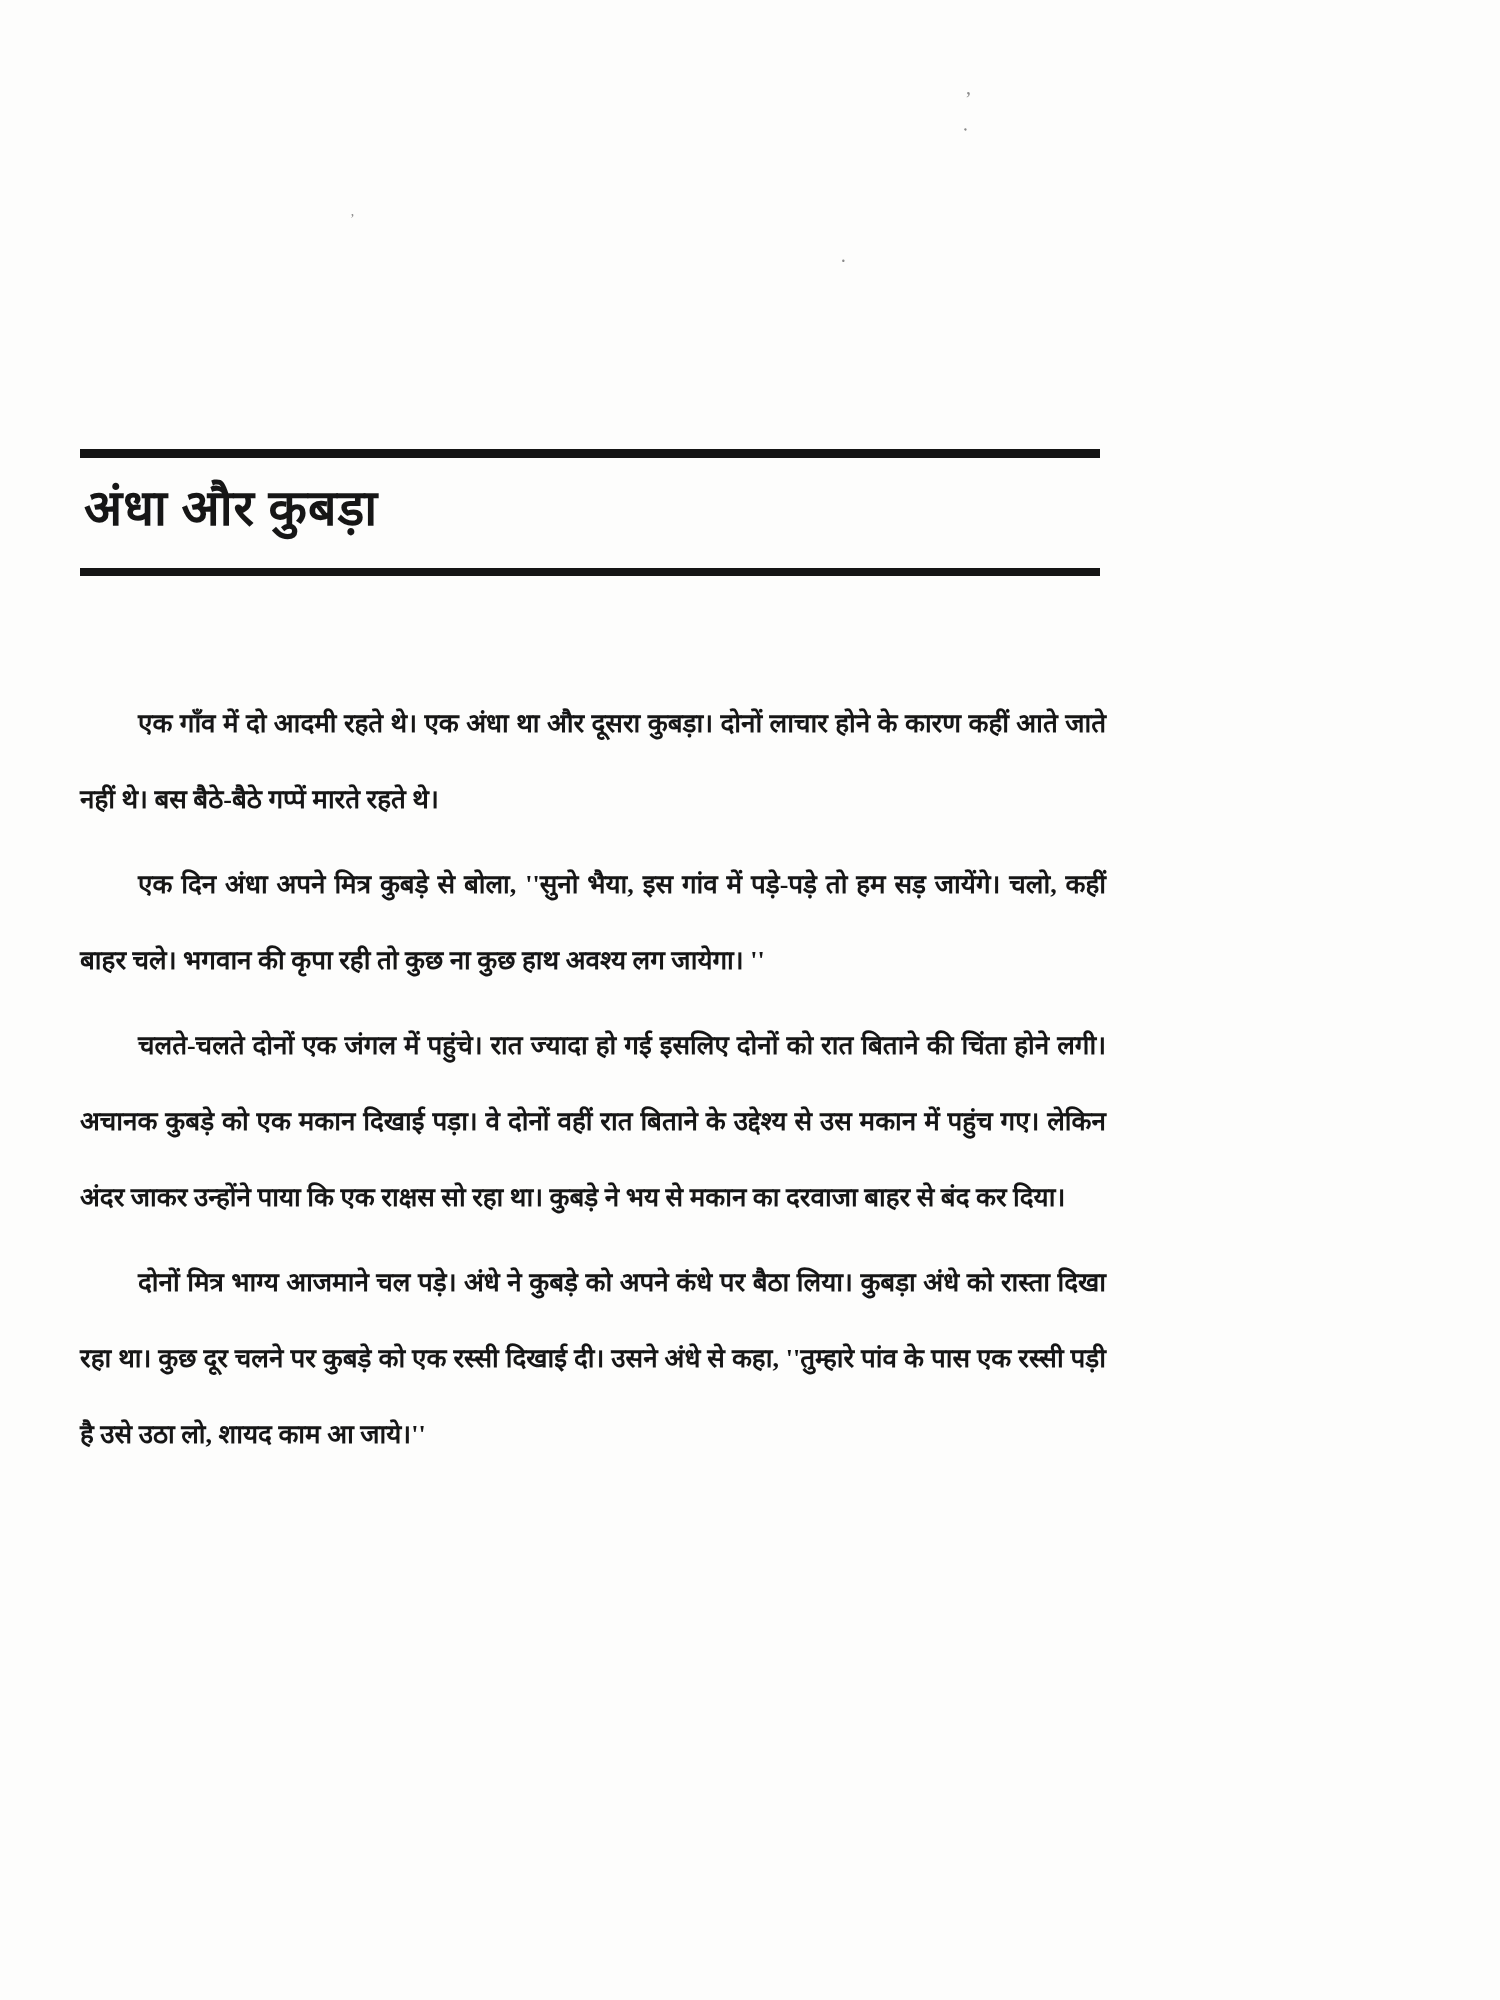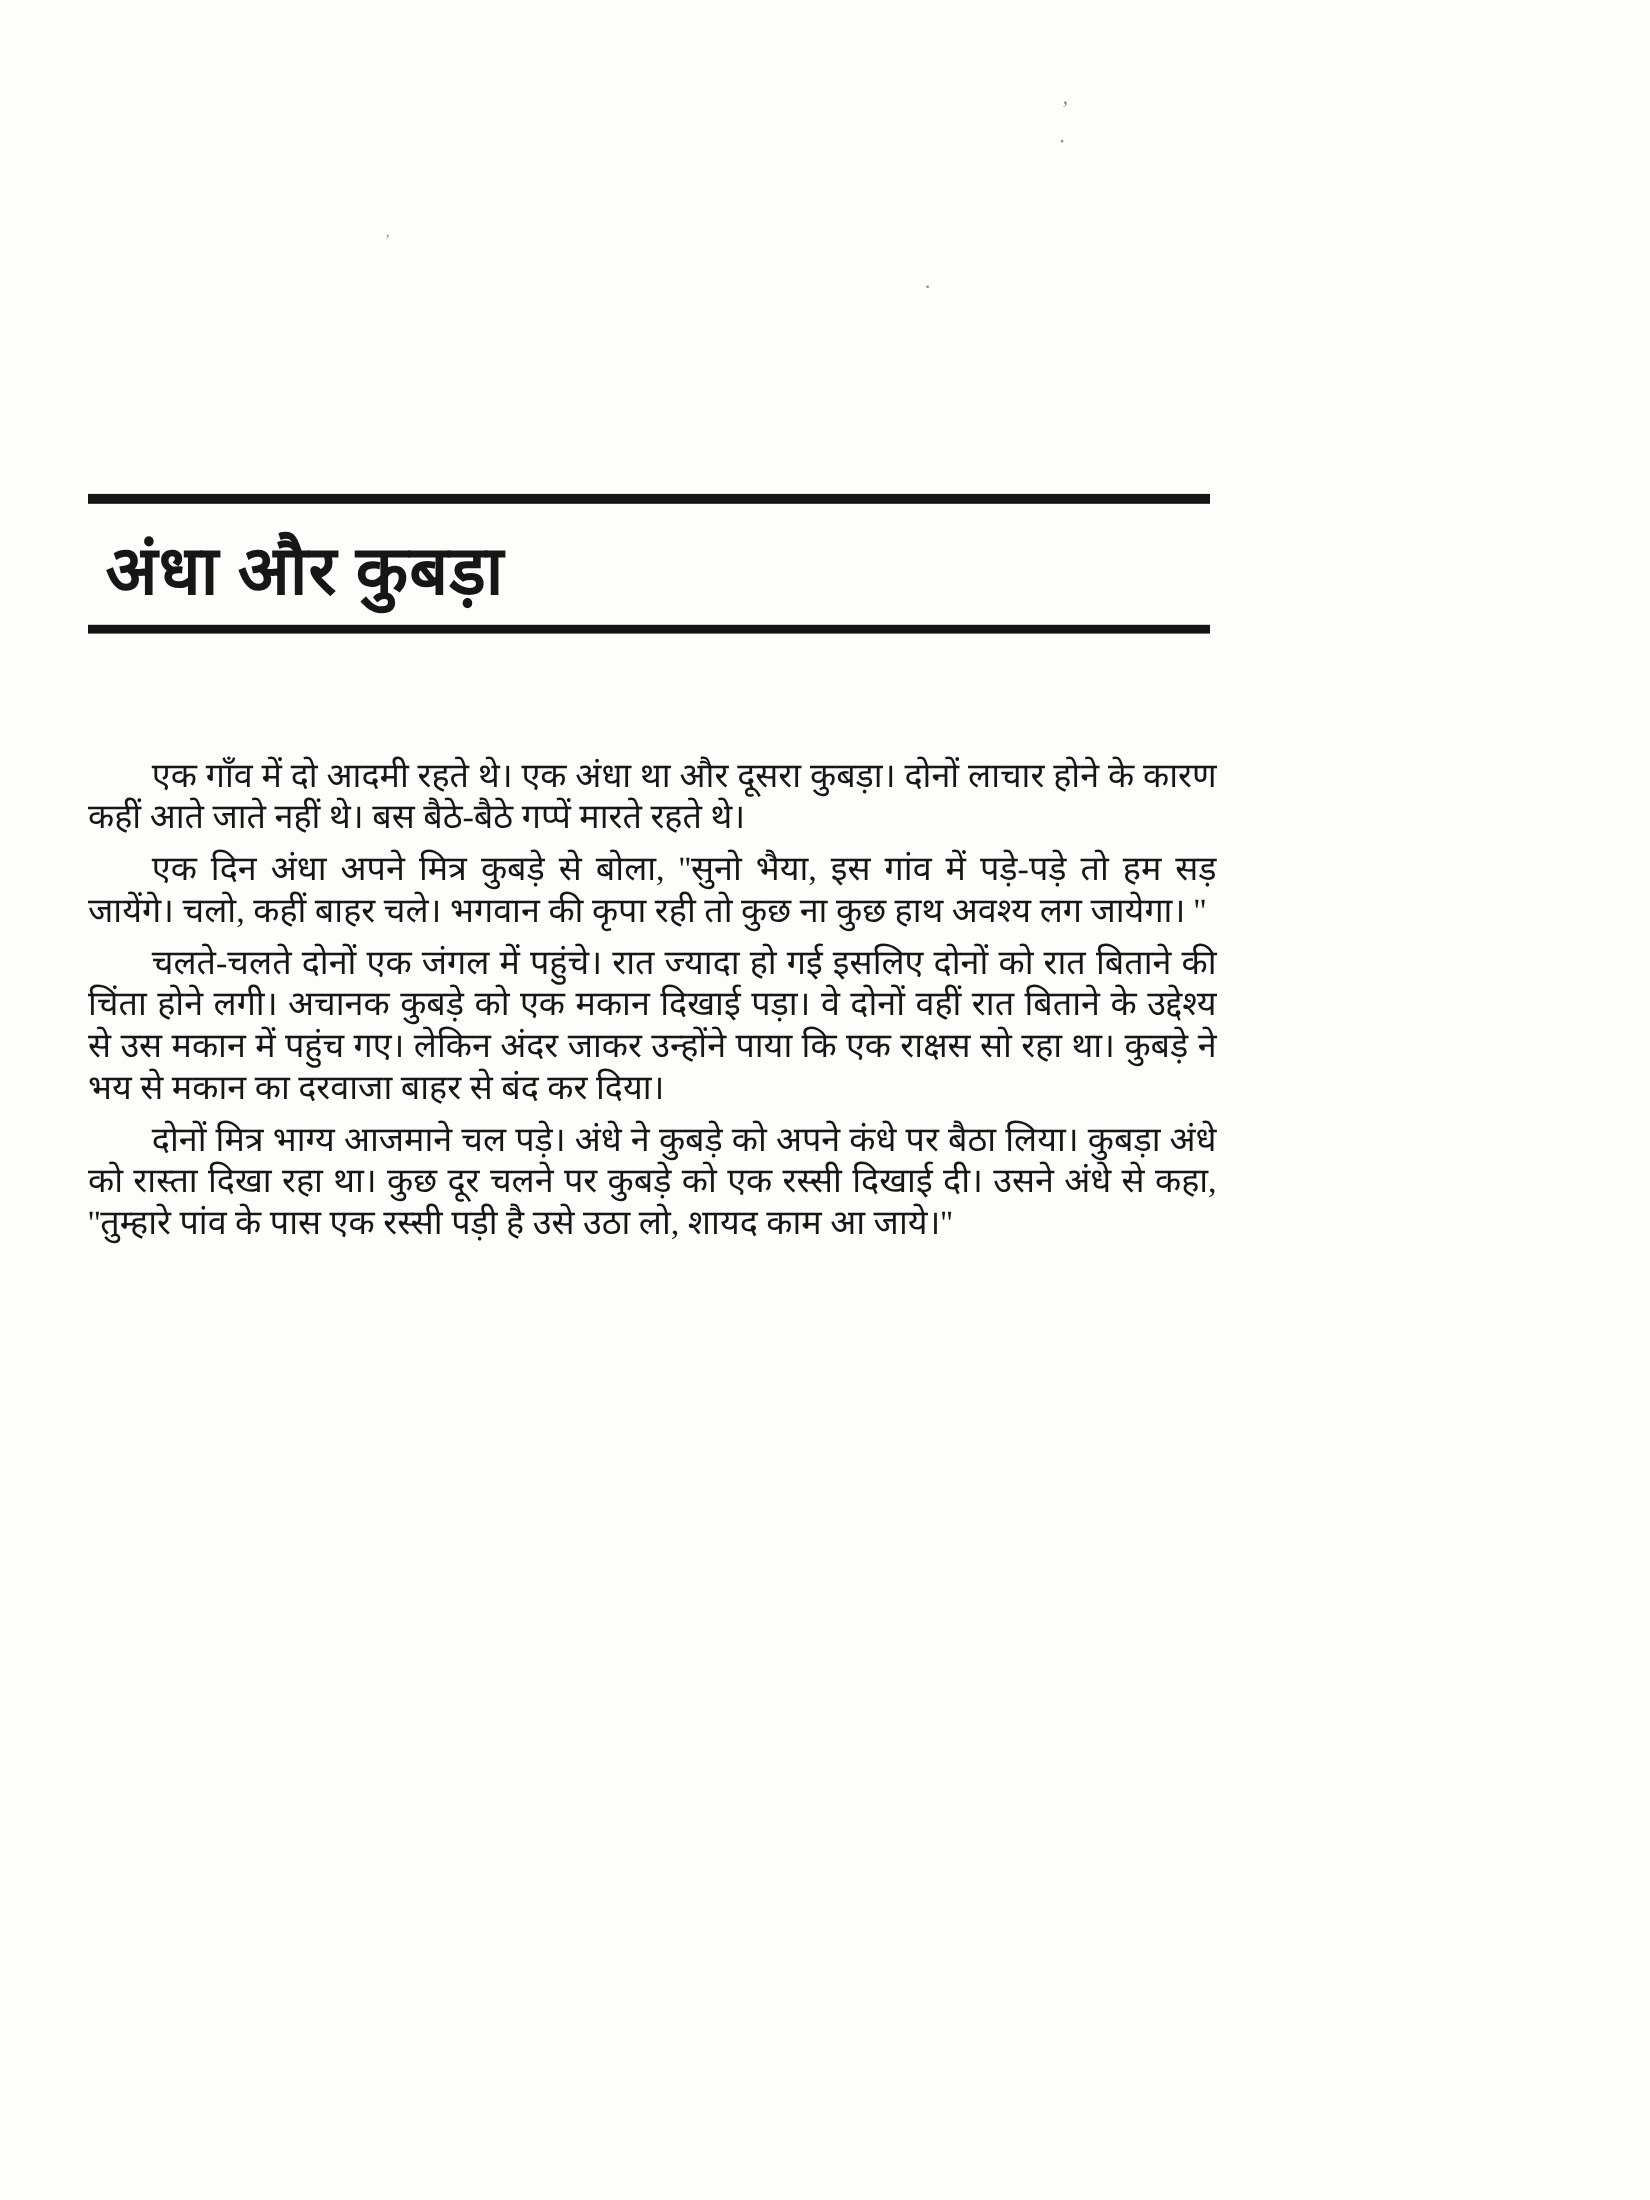--- a/index.html
+++ b/index.html
@@ -28,35 +28,35 @@
     height: 9px;
   }
   .rule-bottom {
     top: 568px;
     height: 8px;
   }
   .page-title {
     position: absolute;
     left: 84px;
     top: 458px;
-    margin: 12px;
-    font-size: 62px;
+    margin: 0;
+    font-size: 50px;
     line-height: 100px;
     font-weight: bold;
     letter-spacing: 1px;
     white-space: nowrap;
   }
   .story-body {
     position: absolute;
     left: 80px;
     top: 686px;
     width: 1026px;
-    font-size: 31px;
-    line-height: 38px;
-    font-weight: 400;
+    font-size: 26px;
+    line-height: 76px;
+    font-weight: 700;
     text-align: justify;
   }
   .story-body p {
     margin: 0 0 9px 0;
     text-indent: 58px;
   }
   .scan-artifact {
     position: absolute;
     color: #8a8a8a;
     font-size: 20px;

